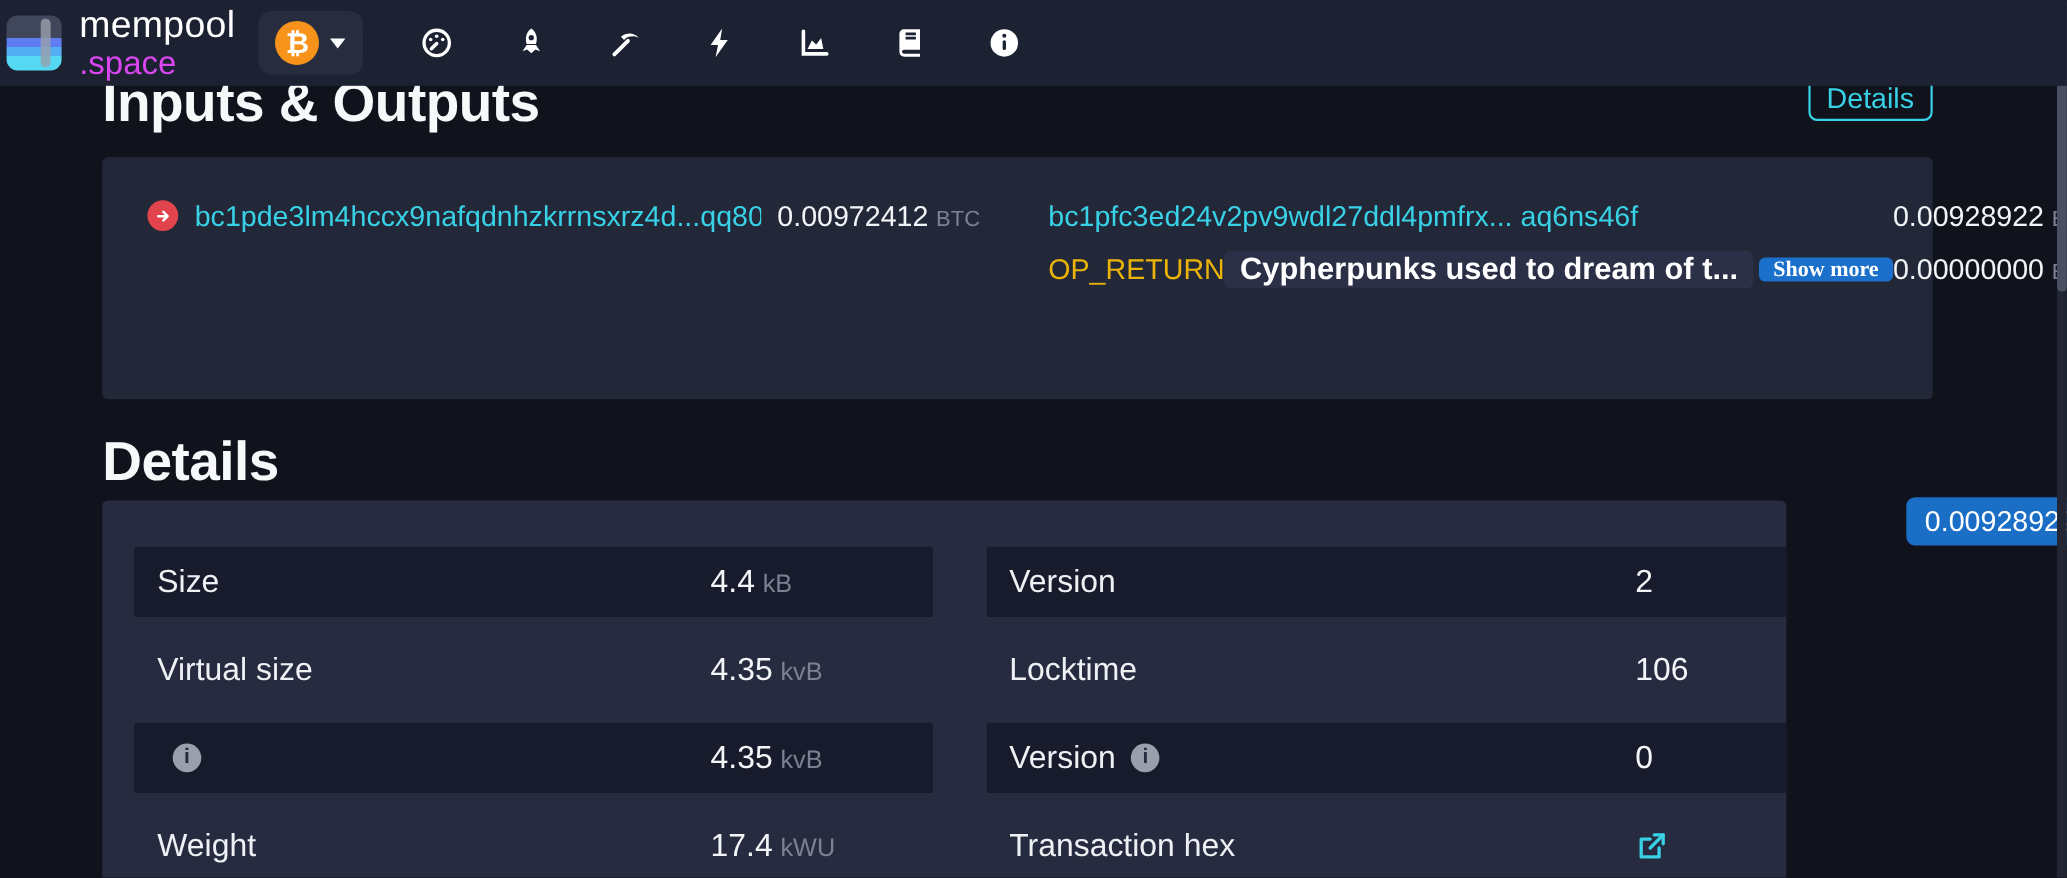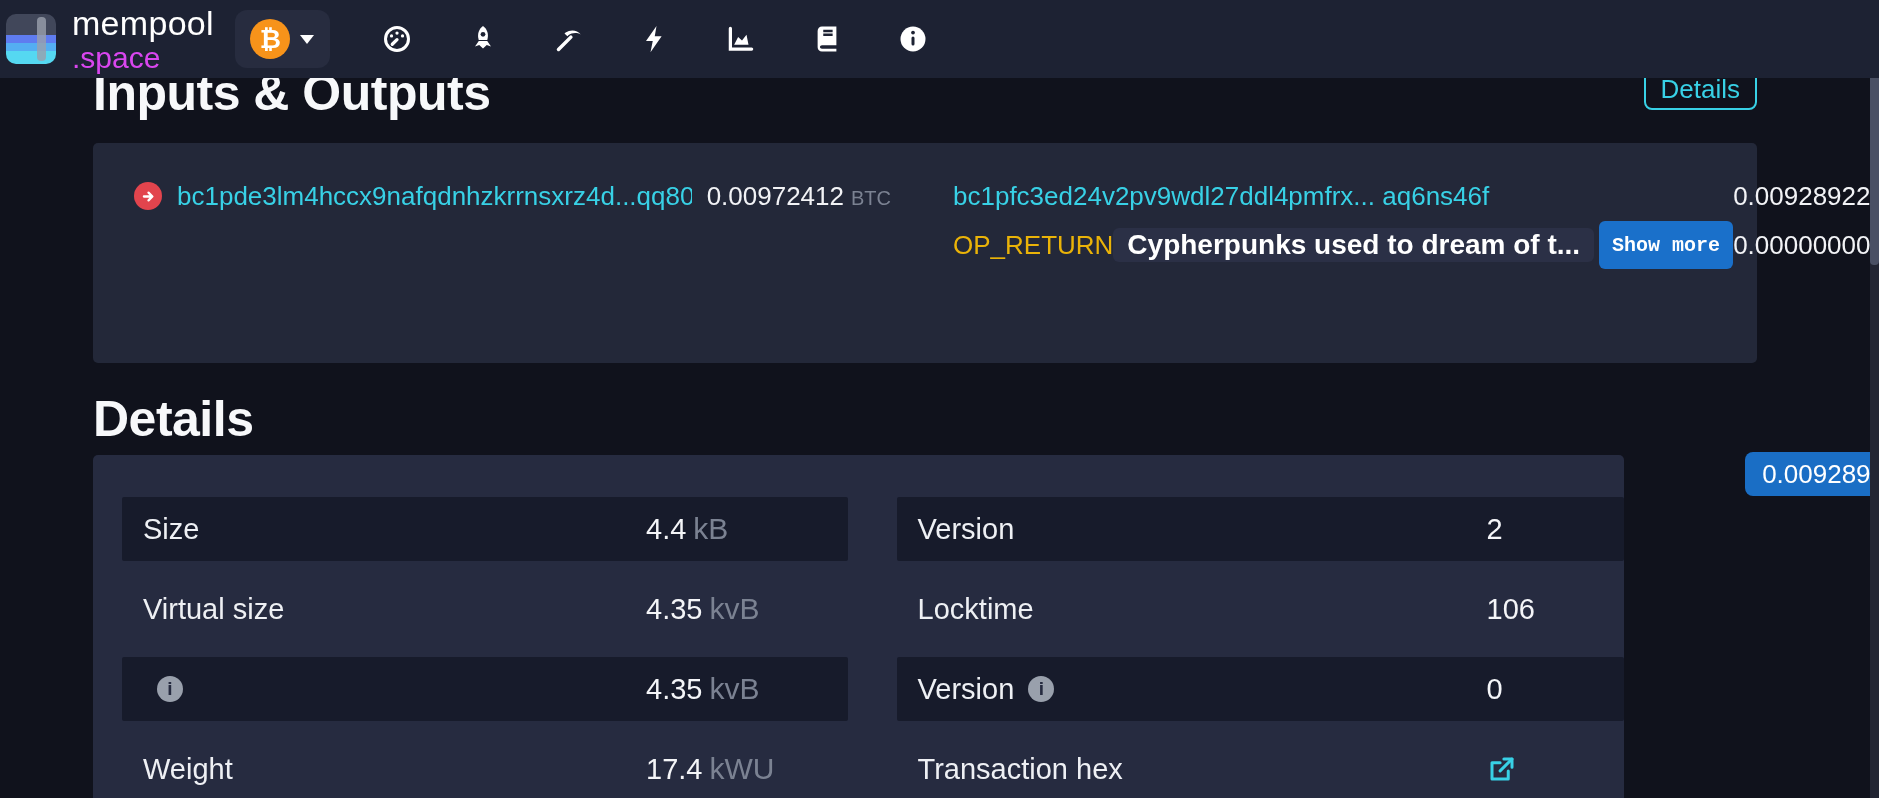--- a/index.html
+++ b/index.html
@@ -59,22 +59,22 @@
   .dir-red   { background:#e2444d; }
   .dir-green { background:#2dbe3f; }
   .dir-gray  { background:#7c8390; }
   .addr { color:#38d1e6; font-size:26px; white-space:nowrap; overflow:hidden; flex:1; margin:0 15px; cursor:pointer; }
   .io-right .addr { margin-left:0; }
   .amt { font-size:26px; color:#f2f3f6; white-space:nowrap;text-align:right; }
   .unit { font-size:20px; color:#7b8292; margin-left:7px; }
   .opreturn-label { font-size:26px; color:#eab308; }
   .data-pill { background:#2b3046; border-radius:6px; height:34px; padding:0 14px; display:flex; align-items:center;
     font-size:28px; font-weight:700; color:#fff; white-space:nowrap; }
-  .show-more { background:#1a70ca; border:none; border-radius:6px; height:48px; padding:0 13px; margin-left:5px;
-    font-size:20px; font-weight:700; color:#fff; cursor:pointer; font-family:Liberation Mono, monospace; white-space:nowrap; }
+  .show-more { background:#1a70ca; border:none; border-radius:6px; height:22px; padding:0 13px; margin-left:5px;
+    font-size:20px; font-weight:700; color:#fff; cursor:pointer; font-family:Liberation Serif, serif; white-space:nowrap; }
   .flex-spacer { flex:1; }
   .arrow-slot { margin-left:18px; }
   .total-badge { position:absolute; right:36px; bottom:-133px; height:44px; background:#1a6ec5; border-radius:8px;
     display:flex; align-items:center; padding:0 17px; }
   .total-badge .amt { color:#fff; }
   .total-badge .unit { color:#a9c9ef; }
 
   
   .details-title { position:absolute; left:93px; top:390px; }
   .details-panel { position:absolute; left:93px; top:455px; width:1531px; height:343px;
@@ -83,21 +83,21 @@
   .d-table { width:779px; }
   .d-table.right { width:781px; margin-left:49px; }
   .d-row { height:64px; margin-bottom:16px; display:flex; align-items:center; padding:0 21px; position:relative; border-radius:2px; }
   .d-row.dark { background:#171b2b; }
   .d-label { font-size:29px; color:#eef0f4; }
   .info-badge { width:26px; height:26px; border-radius:50%; background:#99a0ac; color:#262b40;
     font-size:19px; font-weight:700; display:flex; align-items:center; justify-content:center; margin-left:14px; cursor:pointer; }
   .d-value { position:absolute; left:524px; display:flex; align-items:baseline; }
   .d-table.right .d-value { left:590px; }
   .d-value .val { font-size:29px; color:#f4f5f8; }
-  .d-value .unit { font-size:30px; }
+  .d-value .unit { font-size:23px; }
   .ext-link { position:absolute; left:590px; width:30px; height:30px; cursor:pointer; display:flex; }
 
   
   .scrollbar { position:absolute; right:0; top:0; width:9px; height:798px; background:#222533; }
   .scroll-thumb { position:absolute; top:0; left:0; width:9px; height:265px; background:#4a5064; border-radius:4px; cursor:pointer; }
 </style>
 </head>
 <body>
 
 <header class="navbar">

